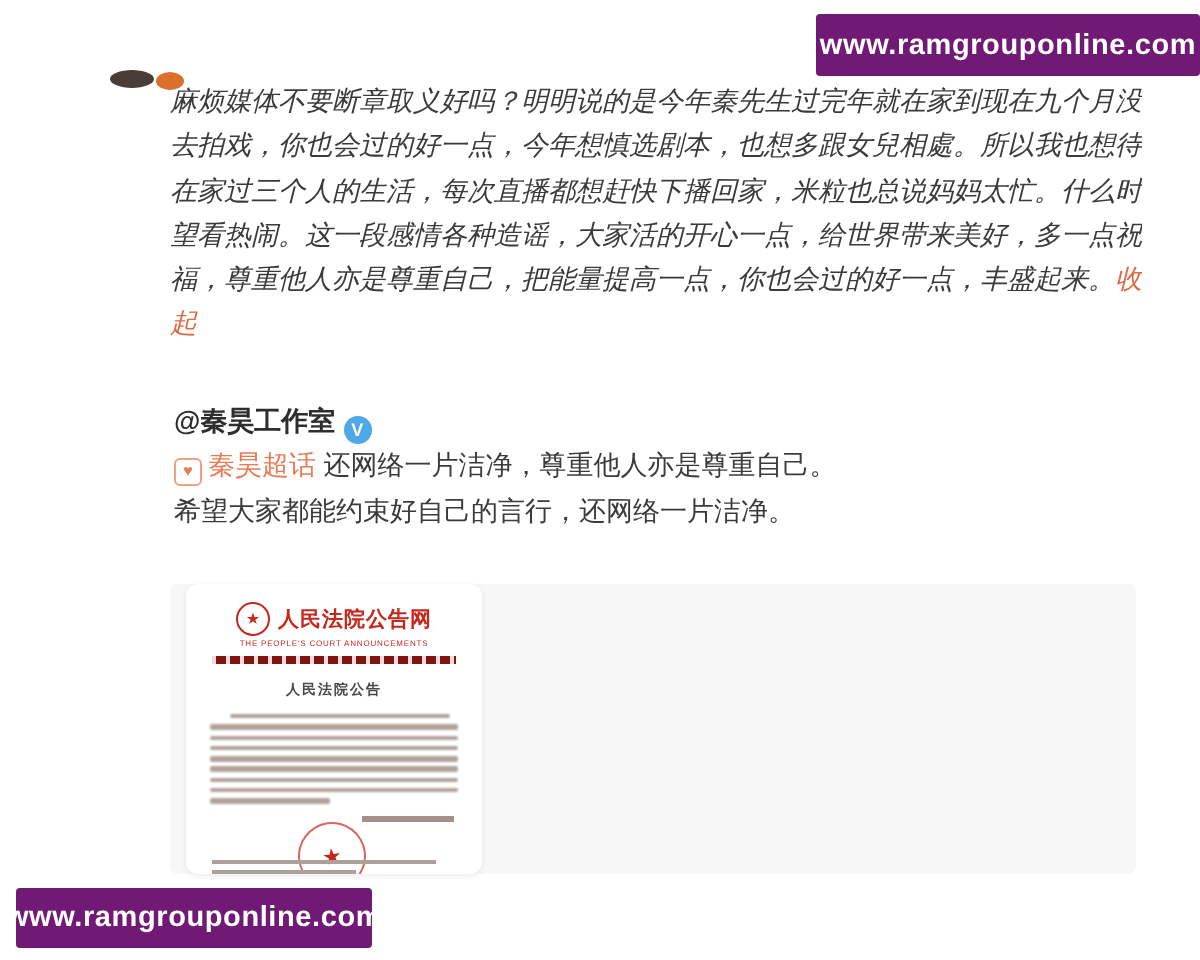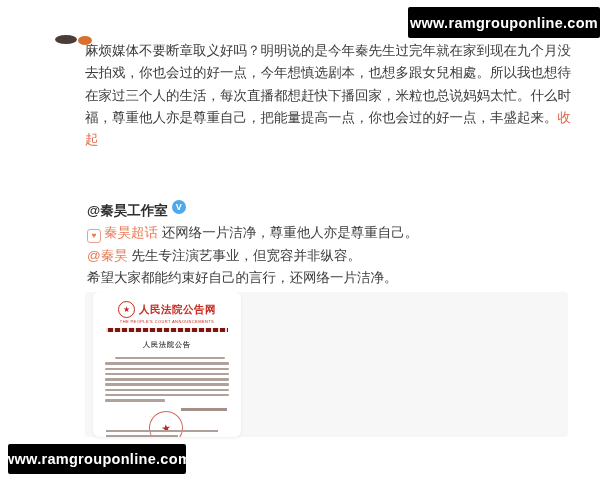--- a/index.html
+++ b/index.html
@@ -1,43 +1,43 @@
 <!DOCTYPE html>
 <html><head>
 <meta charset="utf-8">
 <style>
   html,body{margin:0;padding:0;}
   body{width:600px;height:480px;position:relative;background:#ffffff;overflow:hidden;
        font-family:"Liberation Sans","DejaVu Sans",sans-serif;}
   .stage{position:absolute;inset:0;}
 
   
-  .wm{position:absolute;background:#000000;color:#fff;display:flex;align-items:center;
+  .wm{position:absolute;background:#701a75;color:#fff;display:flex;align-items:center;
       justify-content:center;font-size:14.5px;font-weight:bold;letter-spacing:.3px;
       z-index:10;border-radius:2px;}
   .wm-top{left:408px;top:7px;width:192px;height:31px;}
   .wm-bottom{left:8px;top:444px;width:178px;height:30px;}
 
   
   .avatar-frag{position:absolute;left:55px;top:33px;width:38px;height:13px;}
   .blob-dark{position:absolute;left:0;top:2px;width:22px;height:9px;border-radius:50%;
              background:#4a3c36;}
   .blob-orange{position:absolute;left:23px;top:3px;width:14px;height:9px;border-radius:50%;
              background:#d9712c;}
 
   
   .post-body{position:absolute;left:85px;top:40px;width:486px;color:#3b3b3b;
              font-size:13.5px;line-height:22.3px;}
-  .pline{white-space:nowrap;overflow:hidden;}
+  .pline{white-space:nowrap;overflow:hidden;font-style:italic;}
   .olink{color:#e06a45;text-decoration:none;cursor:pointer;}
 
   
   .quote{position:absolute;left:87px;top:200px;width:480px;font-size:13.5px;
          line-height:22.3px;color:#3b3b3b;}
-  .q-author{font-weight:bold;color:#2e2e2e;display:flex;align-items:flex-start;gap:4px;}
+  .q-author{font-weight:bold;color:#2e2e2e;display:flex;align-items:flex-end;gap:4px;}
   .v-badge{display:inline-flex;width:14px;height:14px;border-radius:50%;background:#4fa8e8;
            color:#fff;font-size:9px;font-weight:bold;align-items:center;justify-content:center;}
   .orange{color:#e87a55;text-decoration:none;cursor:pointer;}
   .st-icon{display:inline-flex;width:12px;height:12px;border:1px solid #e8a28a;
            border-radius:3px;align-items:center;justify-content:center;font-size:8px;
            color:#e87a55;margin-right:3px;vertical-align:-1px;background:#fff;}
 
   
   .attach-strip{position:absolute;left:85px;top:292px;width:483px;height:145px;
                 background:#f7f7f8;border-radius:4px;}
@@ -83,40 +83,37 @@
 
   <div class="avatar-frag">
     <span class="blob-dark"></span>
     <span class="blob-orange"></span>
   </div>
 
   <div class="post-body">
     <div class="pline"><span>麻烦媒体不要断章取义好吗？明明说的是今年秦先生过完年就在家到现在九个月没</span></div>
     <div class="pline"><span>去拍戏，你也会过的好一点，今年想慎选剧本，也想多跟女兒相處。所以我也想待</span></div>
     <div class="pline"><span>在家过三个人的生活，每次直播都想赶快下播回家，米粒也总说妈妈太忙。什么时</span></div>
+    <div class="pline"><span>望看热闹。这一段感情各种造谣，大家活的开心一点，给世界带来美好，多一点祝</span></div>
     <div class="pline">
       <span>福，尊重他人亦是尊重自己，把能量提高一点，你也会过的好一点，丰盛起来。</span><a class="olink">收</a>
     </div>
     <div class="pline">
       <a class="olink">起</a>
     </div>
   </div>
 
   <div class="quote">
     <div class="q-author">
       <span>@秦昊工作室</span>
       <span class="v-badge">V</span>
     </div>
     <div>
       <span class="st-icon">♥</span><a class="orange">秦昊超话</a>
       <span>还网络一片洁净，尊重他人亦是尊重自己。</span>
-    </div>
-    <div>
-      <a class="orange">@秦昊</a>
-      <span>先生专注演艺事业，但宽容并非纵容。</span>
     </div>
     <div>
       <span>希望大家都能约束好自己的言行，还网络一片洁净。</span>
     </div>
   </div>
 
   <div class="attach-strip">
     <div class="doc-card">
       <div class="doc-header">
         <span class="court-logo">★</span>

